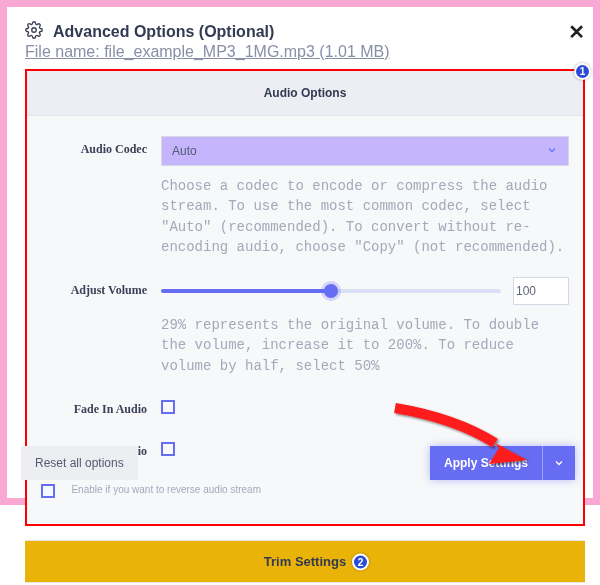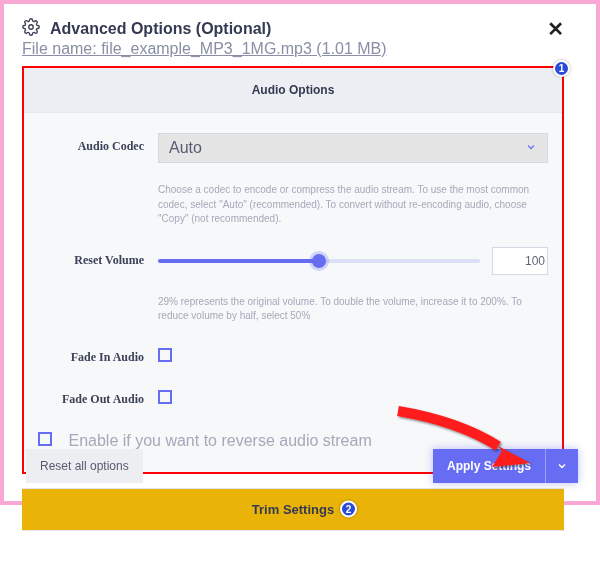--- a/index.html
+++ b/index.html
@@ -6,23 +6,23 @@
   html, body {
     margin: 0; padding: 0;
     width: 600px; height: 585px;
     font-family: Arial, Helvetica, sans-serif;
     color: #222b45;
     background: #ffffff;
   }
   .dialog {
     position: relative;
     width: 600px; height: 505px;
-    padding: 14px 32px 18px 18px;
+    padding: 14px 8px 18px 18px;
     background: #ffffff;
-    border: 4px solid #f9a8d4;
+    border: 7px solid #f9a8d4;
   }
   .header-row {
     display: flex;
     align-items: center;
   }
   .gear-svg { flex: 0 0 auto; margin-right: 10px; color:#3a3f55; }
   .dialog-title {
     font-weight: 700;
     font-size: 16px;
     color: #333a52;
@@ -76,35 +76,36 @@
     padding-top: 6px;
     font-family: Liberation Serif, serif;
   }
   .form-row .control {
     flex: 1 1 auto;
   }
   .select {
     width: 100%;
     height: 30px;
     border: 1px solid #d4d7e4;
-    background: #e5e5e5;
+    background: #c4b5fd;
     display: flex;
     align-items: center;
     justify-content: space-between;
     padding: 0 10px;
-    font-size: 16px;
+    font-size: 12px;
     color:#555b72;
     cursor: pointer;
   }
   .select .chev { color:#6b73ff; }
   .helper {
-    font-size: 10px;
+    font-size: 14px;
     color: #a4a9ba;
     line-height: 1.45;
-    margin-top: 20px;
+    margin-top: 10px;
+    font-family: Liberation Mono, monospace;
   }
 
   .slider-wrap {
     display: flex;
     align-items: center;
   }
   .slider-track {
     position: relative;
     flex: 1 1 auto;
     height: 4px;
@@ -127,35 +128,35 @@
     transform: translate(-50%, -50%);
     width: 14px; height: 14px;
     border-radius: 50%;
     background: #666df2;
     box-shadow: 0 0 0 3px rgba(102,109,242,0.25);
   }
   .volume-input {
     width: 56px;
     height: 28px;
     border: 1px solid #d4d7e4;
-    text-align: right;
+    text-align: left;
     font-size: 12px;
     color:#606578;
     background:#ffffff;
   }
 
   .checkbox {
     width: 14px; height: 14px;
     border: 2px solid #666df2;
     display: inline-block;
     margin-top: 4px;
     cursor: pointer;
   }
   .inline-helper {
-    font-size: 16px;
+    font-size: 10px;
     color: #a4a9ba;
     margin-left: 12px;
     display: inline-block;
     vertical-align: top;
     padding-top: 4px;
   }
 
   .trim-header {
     margin-top: 14px;
     background: #eab308;
@@ -164,21 +165,21 @@
     font-size: 13px;
     padding: 13px 0;
     border-top: 1px solid #e4e6ed;
     border-bottom: 1px solid #e4e6ed;
     position: relative;
     color:#333a52;
   }
 
   .footer-row {
     position: absolute;
-    left: 22px; right: 18px;
+    left: 14px; right: 18px;
     bottom: 18px;
     display: flex;
     align-items: center;
     justify-content: space-between;
   }
   .btn-reset {
     background: #eceef1;
     border: none;
     padding: 10px 14px;
     font-size: 12px;
@@ -273,21 +274,21 @@
               <svg width="12" height="12" viewBox="0 0 24 24" fill="none" stroke="currentColor" stroke-width="2.5">
                   <polyline points="6 9 12 15 18 9"></polyline>
                 </svg>
             </span>
           </div>
           <div class="helper">Choose a codec to encode or compress the audio stream. To use the most common codec, select "Auto" (recommended). To convert without re-encoding audio, choose "Copy" (not recommended).</div>
         </div>
       </div>
 
       <div class="form-row">
-        <div class="label">Reset Volume</div>
+        <div class="label">Adjust Volume</div>
         <div class="control">
           <div class="slider-wrap">
             <div class="slider-track">
               <div class="slider-fill" id="slider-fill" style="width: 50%;"></div>
               <div class="slider-thumb" id="slider-thumb" style="left: 50%;"></div>
             </div>
             <input class="volume-input" value="100" style="">
           </div>
           <div class="helper">29% represents the original volume. To double the volume, increase it to 200%. To reduce volume by half, select 50%</div>
         </div>

